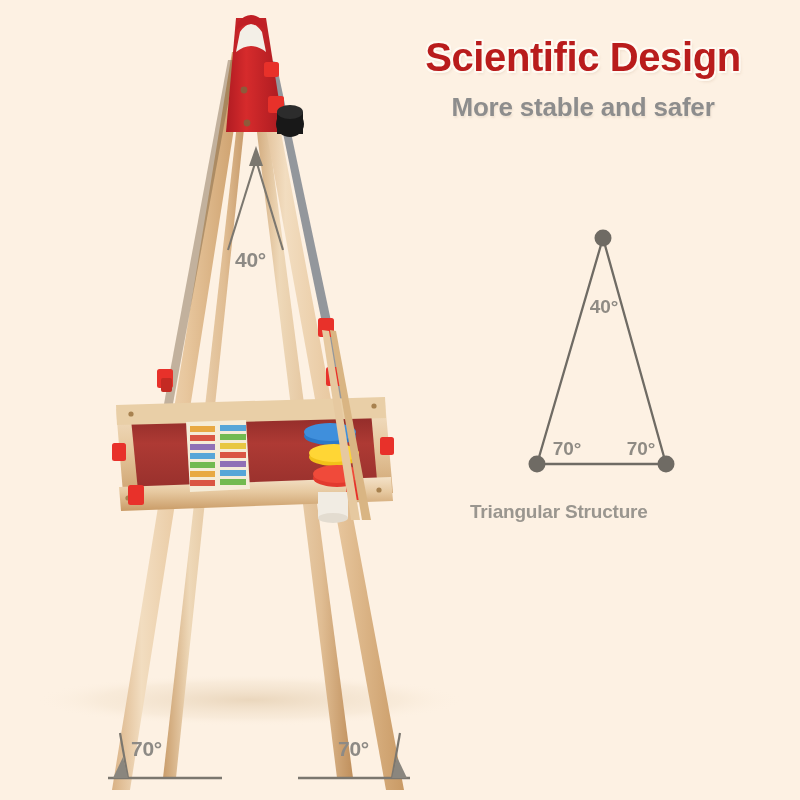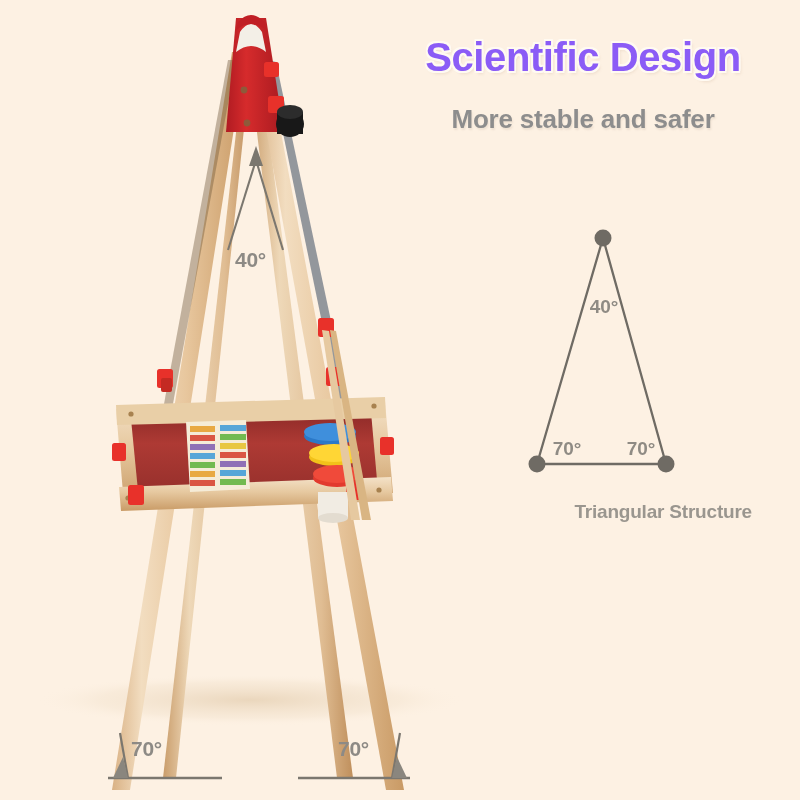--- a/index.html
+++ b/index.html
@@ -22,51 +22,51 @@
   #title-block {
     position: absolute;
     left: 380px;
     top: 36px;
     width: 406px;
     text-align: center;
   }
   #main-title {
     font-size: 40px;
     font-weight: bold;
-    color: #8b5cf6;
+    color: #b91c1c;
     letter-spacing: -0.4px;
     line-height: 1.05;
     text-shadow:
       -1.6px -1.6px 0 #fffaf2,  1.6px -1.6px 0 #fffaf2,
       -1.6px  1.6px 0 #fffaf2,  1.6px  1.6px 0 #fffaf2,
        0px   -1.8px 0 #fffaf2,  0px    1.8px 0 #fffaf2,
       -1.8px  0px   0 #fffaf2,  1.8px  0px   0 #fffaf2,
        2px 3px 3px rgba(180,150,120,0.22);
     white-space: nowrap;
   }
   #sub-title {
-    margin-top: 26px;
+    margin-top: 14px;
     font-size: 26px;
     font-weight: bold;
     color: #8d8d8d;
     letter-spacing: -0.2px;
     text-shadow: 1px 2px 2px rgba(180,160,140,0.20);
     white-space: nowrap;
   }
 
   
   .diagram-panel { position: absolute; }
   #triangle-panel { left: 470px; top: 215px; width: 270px; height: 300px; }
   #square-panel   { left: 470px; top: 565px; width: 270px; height: 180px; }
 
   .diagram-caption {
     position: absolute;
-    left: 12px;
+    left: 0;
     width: 270px;
-    text-align: right;
+    text-align: left;
     font-size: 19px;
     font-weight: bold;
     color: #9a968f;
     letter-spacing: -0.2px;
     white-space: nowrap;
   }
   #triangle-caption { top: 286px; }
   #square-caption   { top: 147px; }
 
   .diagram-svg { position: absolute; left: 0; top: 0; }

